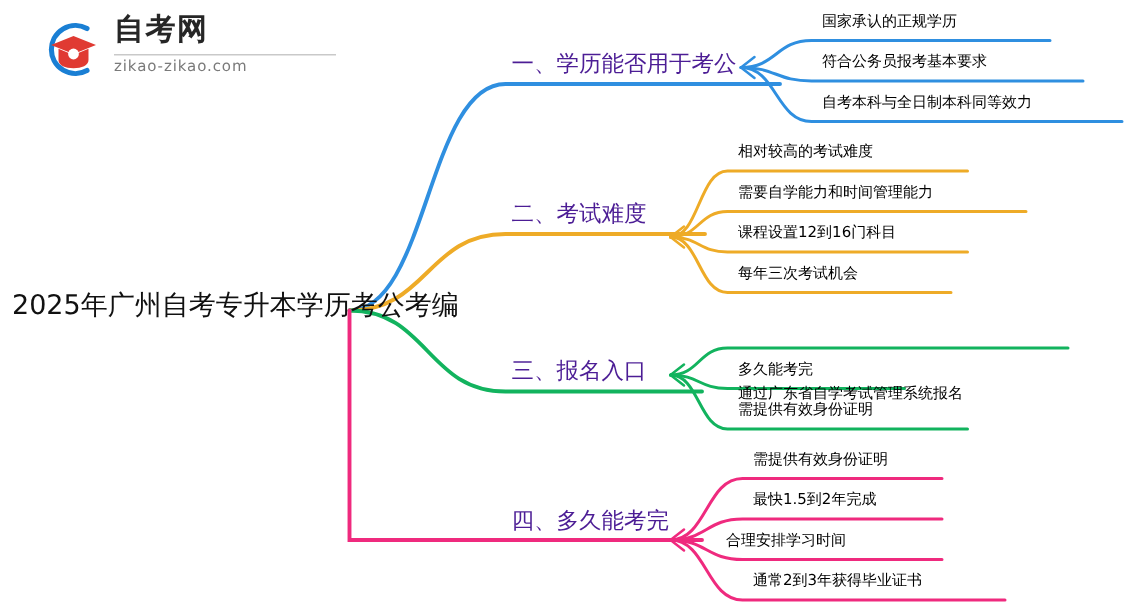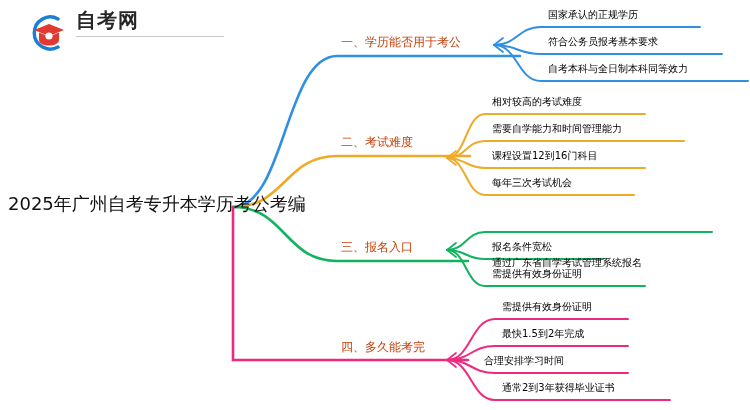--- a/index.html
+++ b/index.html
@@ -26,21 +26,21 @@
     font-size:10px;color:#7a7a7a;letter-spacing:.6px;line-height:14px;
     font-family:"DejaVu Sans","Liberation Sans",sans-serif;
   }
 
   
   #edges{position:absolute;left:0;top:0;width:750px;height:410px;}
 
   
   .node-label{
     position:absolute;white-space:nowrap;
-    font-size:12px;color:#c2410c;line-height:18px;
+    font-size:15px;color:#4c1d95;line-height:18px;
     font-family:"DejaVu Sans","Liberation Sans",sans-serif;
   }
   .leaf-label{
     position:absolute;white-space:nowrap;
     font-size:10px;color:#000000;line-height:17px;
     font-family:"DejaVu Sans","Liberation Sans",sans-serif;
   }
   #root-label{
     position:absolute;left:8px;top:194px;white-space:nowrap;
     font-size:18px;color:#111111;line-height:20px;
@@ -54,20 +54,21 @@
 
   <div id="logo">
     <svg class="mark" viewBox="0 0 42 40">
       <path d="M30 6 A16 16 0 1 0 30 34" fill="none" stroke="#1a7fd4" stroke-width="3.4" stroke-linecap="round"></path>
       <path d="M21 11 L36 17 L21 23 L6 17 Z" fill="#e03a32"></path>
       <path d="M11 19.5 L11 27 C11 30.6 15.5 32.5 21 32.5 C26.5 32.5 31 30.6 31 27 L31 19.5 L21 23.6 Z" fill="#e03a32"></path>
       <circle cx="21" cy="23" r="3.6" fill="#ffffff"></circle>
     </svg>
     <div class="brand">自考网</div>
     <div class="rule"></div>
+    <div class="url">zikao-zikao.com</div>
   </div>
 
   <svg id="edges" viewBox="0 0 750 410">
       <path d="M233 207 C285 207 285 56 337 56 L520 56" fill="none" stroke="#2f8fe0" stroke-width="2.6" stroke-linecap="round"></path>
       <path d="M503 38 L494 45 L503 52" fill="none" stroke="#2f8fe0" stroke-width="1.7" stroke-linecap="round" stroke-linejoin="round"></path>
       <path d="M494 45 C517.5 45 517.5 27 541 27 L700 27" fill="none" stroke="#2f8fe0" stroke-width="2" stroke-linecap="round"></path>
       <path d="M494 45 C517.5 45 517.5 54 541 54 L722 54" fill="none" stroke="#2f8fe0" stroke-width="2" stroke-linecap="round"></path>
       <path d="M494 45 C517.5 45 517.5 81 541 81 L748 81" fill="none" stroke="#2f8fe0" stroke-width="2" stroke-linecap="round"></path>
       <path d="M233 207 C285 207 285 156 337 156 L470 156" fill="none" stroke="#eeab27" stroke-width="2.6" stroke-linecap="round"></path>
       <path d="M456 151 L447 158 L456 165" fill="none" stroke="#eeab27" stroke-width="1.7" stroke-linecap="round" stroke-linejoin="round"></path>
@@ -95,21 +96,21 @@
       <div class="leaf-label" style="left: 548px; top: 6px;">国家承认的正规学历</div>
       <div class="leaf-label" style="left: 548px; top: 33px;">符合公务员报考基本要求</div>
       <div class="leaf-label" style="left: 548px; top: 60px;">自考本科与全日制本科同等效力</div>
       <div class="node-label" style="left: 341px; top: 133px;">二、考试难度</div>
       <div class="leaf-label" style="left: 492px; top: 120px;">需要自学能力和时间管理能力</div>
       <div class="leaf-label" style="left: 492px; top: 93px;">相对较高的考试难度</div>
       <div class="leaf-label" style="left: 492px; top: 147px;">课程设置12到16门科目</div>
       <div class="leaf-label" style="left: 492px; top: 174px;">每年三次考试机会</div>
       <div class="node-label" style="left: 341px; top: 238px;">三、报名入口</div>
       <div class="leaf-label" style="left: 492px; top: 211px; margin-top: 43px;">通过广东省自学考试管理系统报名</div>
-      <div class="leaf-label" style="left: 492px; top: 238px;">报名条件宽松</div>
+      <div class="leaf-label" style="left: 492px; top: 238px;">多久能考完</div>
       <div class="leaf-label" style="left: 492px; top: 265px;">需提供有效身份证明</div>
       <div class="node-label" style="left: 341px; top: 338px;">四、多久能考完</div>
       <div class="leaf-label" style="left: 502px; top: 298px;">需提供有效身份证明</div>
       <div class="leaf-label" style="left: 502px; top: 325px;">最快1.5到2年完成</div>
       <div class="leaf-label" style="left: 484px; top: 352px;">合理安排学习时间</div>
       <div class="leaf-label" style="left: 502px; top: 379px;">通常2到3年获得毕业证书</div>
     </div>
 </div>
 
 </body></html>

